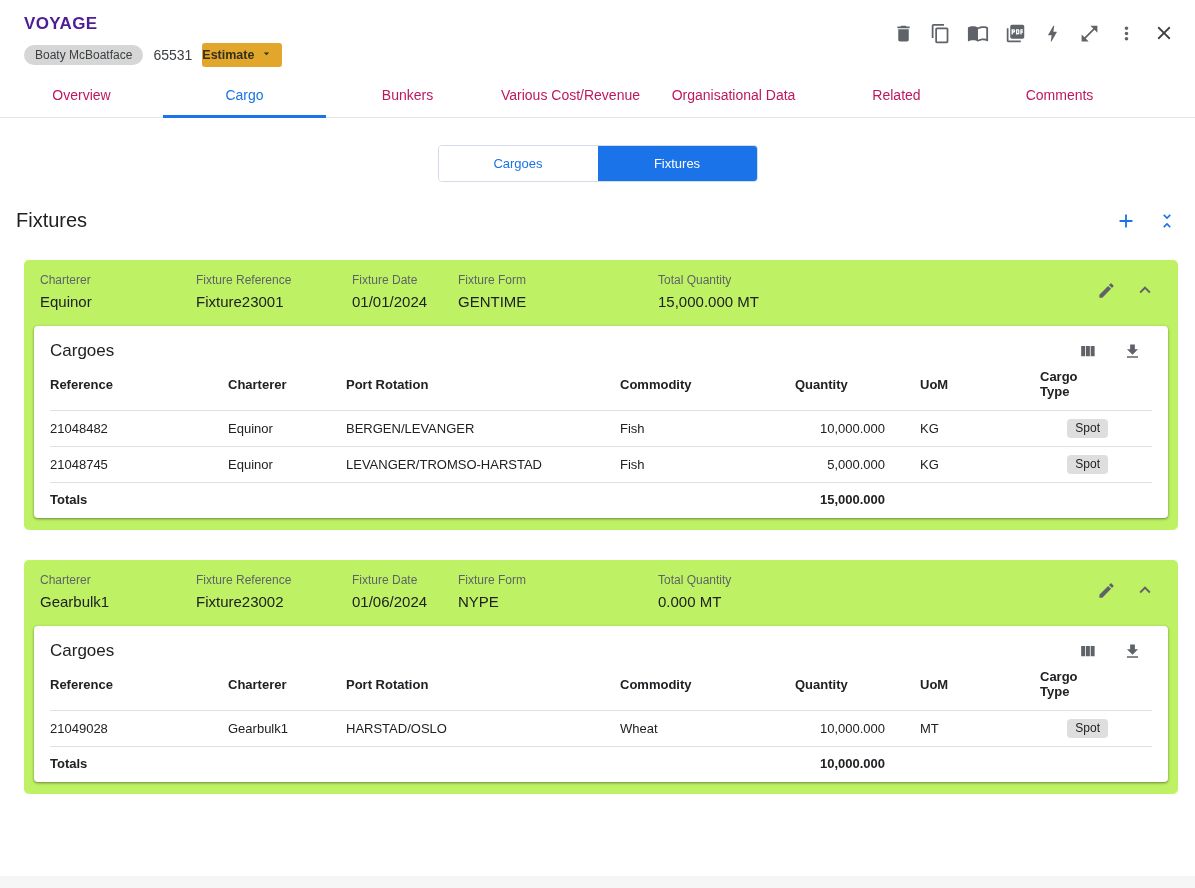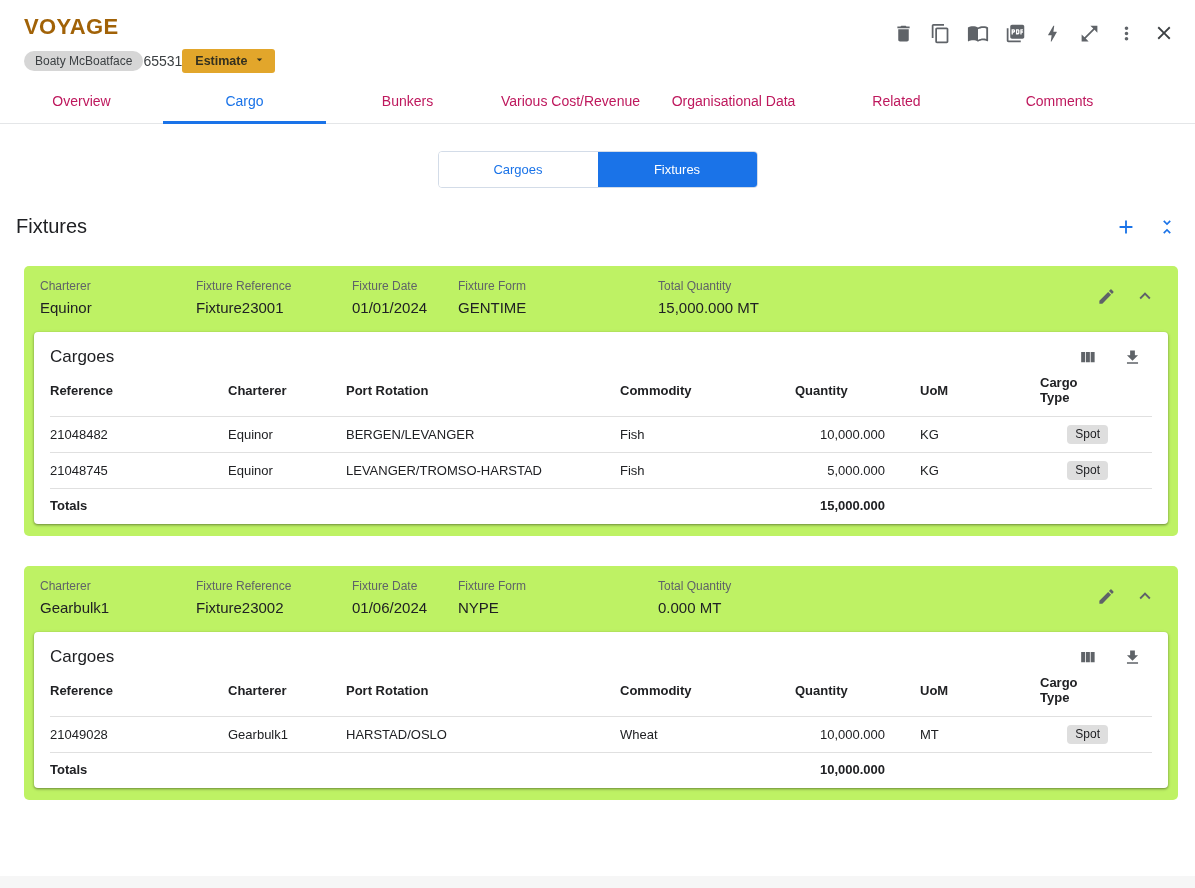--- a/index.html
+++ b/index.html
@@ -5,26 +5,26 @@
   * { box-sizing: border-box; margin: 0; padding: 0; }
   html,body { width:1195px; height:888px; }
   body {
     font-family: "Liberation Sans", sans-serif;
     background:#ffffff; color:#202124; overflow:hidden; position:relative;
   }
   .app { width:1195px; height:888px; display:flex; flex-direction:column; }
 
   
   .top-header { display:flex; justify-content:space-between; align-items:flex-start; padding:14px 20px 6px 24px; }
-  .page-title { font-size:22px; font-weight:700; letter-spacing:.4px; color:#a16207; }
-  .header-sub { display:flex; align-items:center; margin-top:9px; }
+  .page-title { font-size:17px; font-weight:700; letter-spacing:.4px; color:#4c1d95; }
+  .header-sub { display:flex; align-items:center; gap:10px; margin-top:9px; }
   .chip { background:#d6d6d6; border-radius:12px; padding:3px 11px; font-size:12px; color:#3c4043; }
   .voyage-no { font-size:14px; color:#3c4043;text-align:center; }
   .estimate-btn { display:flex; align-items:center; gap:6px; background:#e2a62b; border:none; border-radius:3px;
-    padding:4px 9px 4px 13px; font-family:inherit; font-size:12.5px; font-weight:700; color:#33301f; cursor:pointer; }
+    padding:4px 9px 4px 0; font-family:inherit; font-size:12.5px; font-weight:700; color:#33301f; cursor:pointer; }
   .header-actions { display:flex; align-items:center; gap:16px; margin-top:8px; }
   .iconbtn { background:none; border:0; padding:0; cursor:pointer; line-height:0; }
 
   
   .tabs { display:flex; border-bottom:1px solid #e4e6e8; }
   .tab { width:163px; height:44px; display:flex; align-items:center; justify-content:center;
     font-size:14px; color:#be185d; cursor:pointer; position:relative; }
   .tab.active { color:#1a73e8; font-weight:500; }
   .tab.active::after { content:""; position:absolute; left:0; right:0; bottom:-1px; height:3px; background:#1a73e8; }
 

